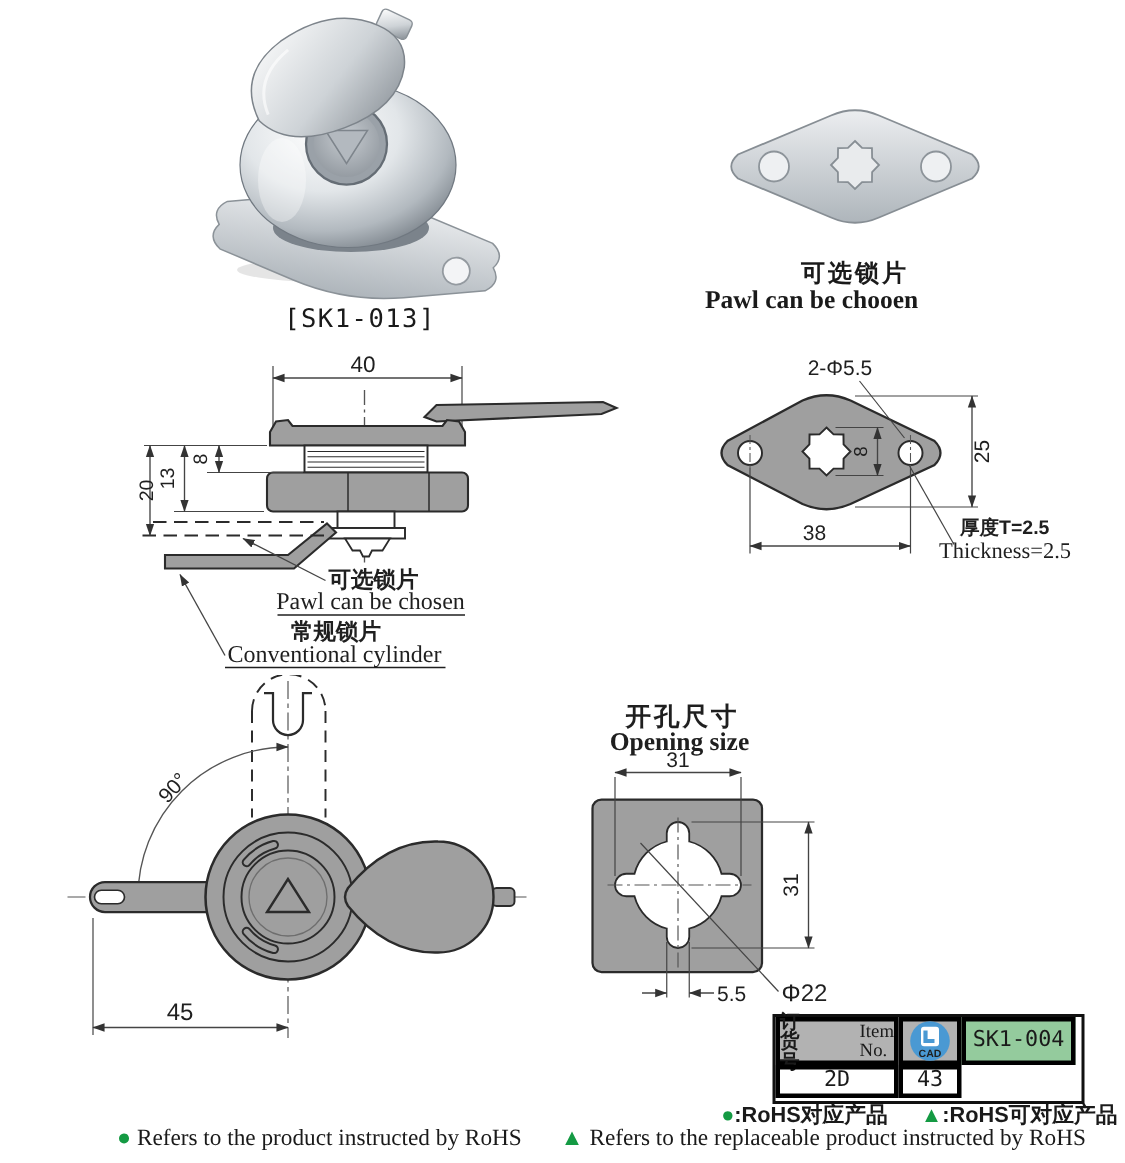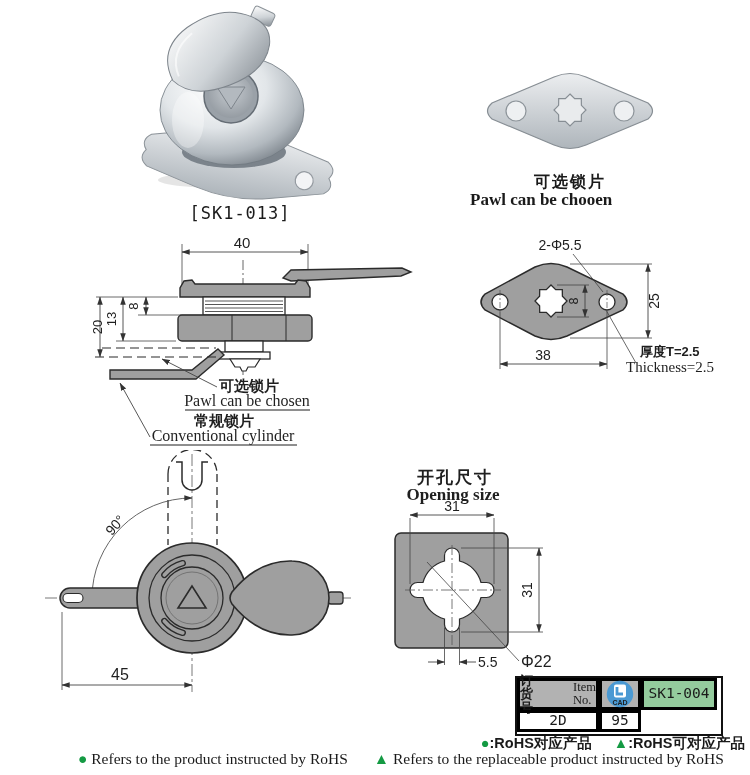--- a/index.html
+++ b/index.html
@@ -250,21 +250,21 @@
         <text x="14" y="24.5" text-anchor="middle" font-size="7" font-weight="bold" fill="#fff">CAD</text>
       </svg>
     </div>
     <div class="cell cell-green">
       <span class="val">SK1-004</span>
     </div>
     <div class="cell">
       <span class="val">2D</span>
     </div>
     <div class="cell">
-      <span class="val">95</span>
+      <span class="val">43</span>
     </div>
   </div>
 
   <div id="rohs-legend" class="abs">
     <span class="grn">●</span><span>:RoHS对应产品</span><span class="grn gap-l">▲</span><span>:RoHS可对应产品</span>
   </div>
   <div id="rohs-notes" class="abs">
     <span class="grn">●</span>
     <span>Refers to the product instructed by RoHS</span>
     <span class="grn gap-l">▲</span>

